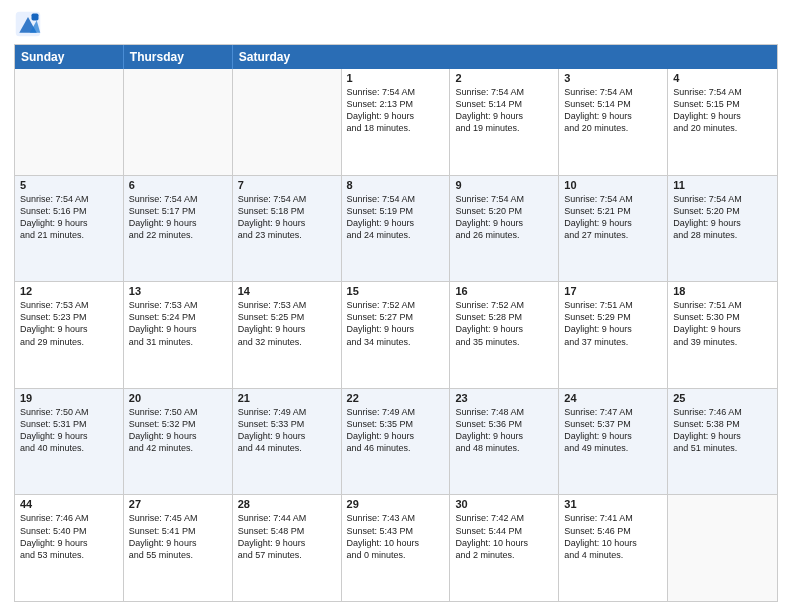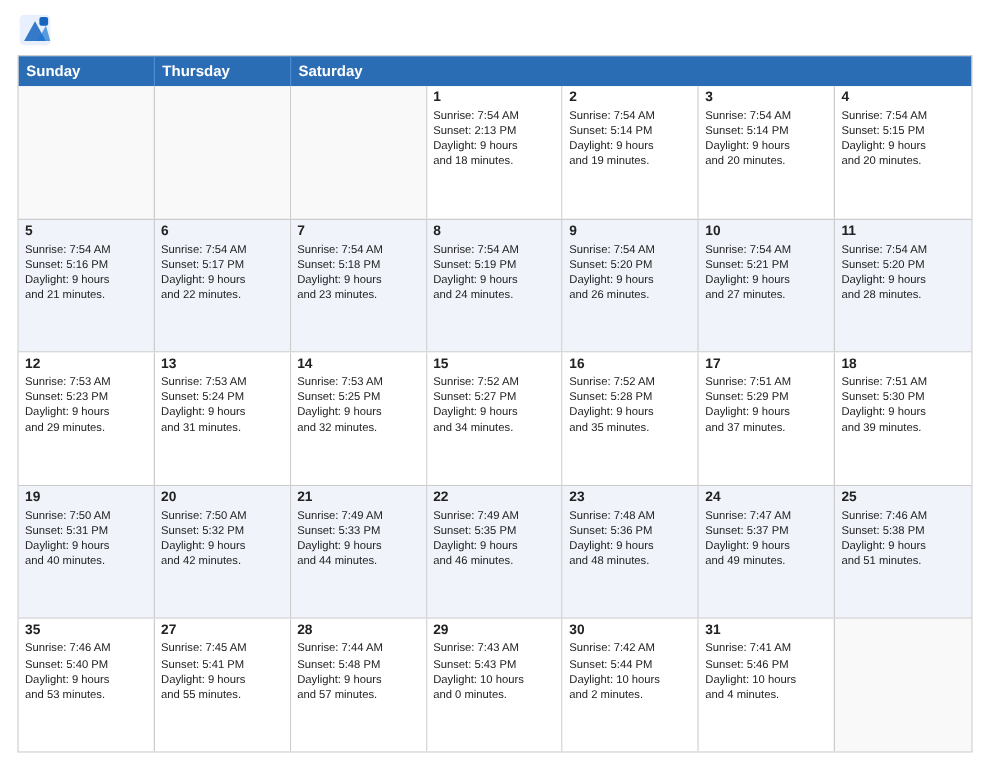--- a/index.html
+++ b/index.html
@@ -327,21 +327,21 @@
           <div class="cal-cell alt">
             <div class="day-num">25</div>
             <div class="cell-line">Sunrise: 7:46 AM</div>
             <div class="cell-line">Sunset: 5:38 PM</div>
             <div class="cell-line">Daylight: 9 hours</div>
             <div class="cell-line">and 51 minutes.</div>
           </div>
         </div>
         <div class="cal-row">
           <div class="cal-cell">
-            <div class="day-num">35</div>
+            <div class="day-num">44</div>
             <div class="cell-line">Sunrise: 7:46 AM</div>
             <div class="cell-line">Sunset: 5:40 PM</div>
             <div class="cell-line">Daylight: 9 hours</div>
             <div class="cell-line">and 53 minutes.</div>
           </div>
           <div class="cal-cell">
             <div class="day-num">27</div>
             <div class="cell-line">Sunrise: 7:45 AM</div>
             <div class="cell-line">Sunset: 5:41 PM</div>
             <div class="cell-line">Daylight: 9 hours</div>

